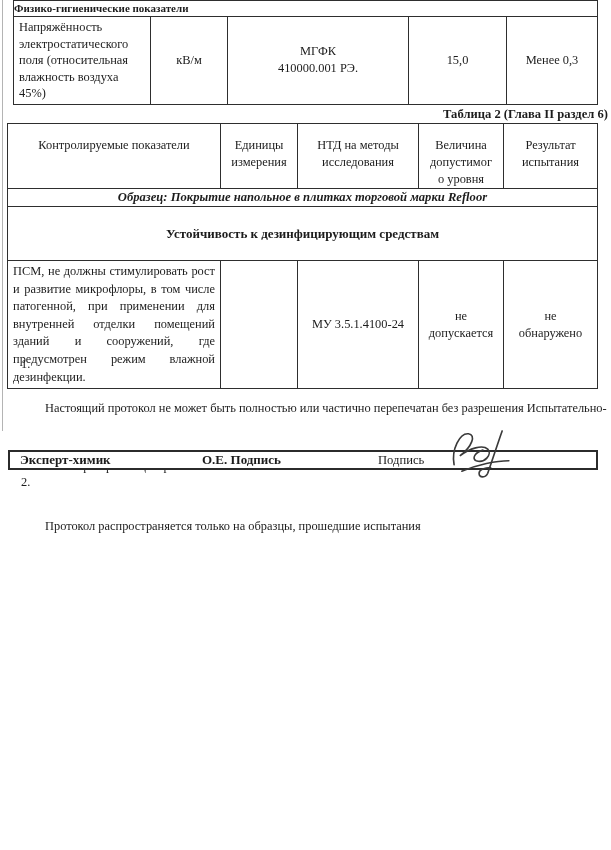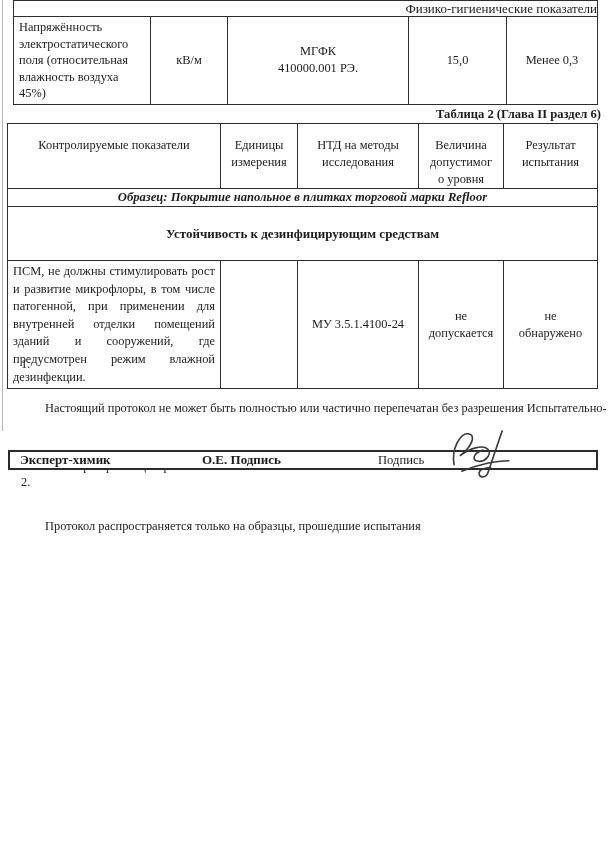--- a/index.html
+++ b/index.html
@@ -20,36 +20,36 @@
   }
 
   table { border-collapse: collapse; table-layout: fixed; }
   td { border: 1.5px solid #2e2e2e; overflow: hidden; }
 
   
   #t1 { position: absolute; left: 13px; top: 0; width: 584px; }
   #t1 .c1 { width: 137px; } #t1 .c2 { width: 77px; } #t1 .c3 { width: 181px; }
   #t1 .c4 { width: 98px; }  #t1 .c5 { width: 91px; }
   #t1 .title-cell {
-    height: 11px; text-align: right; font-weight: normal;
-    font-size: 13px; line-height: 13px; padding: 1px 0;
+    height: 11px; text-align: left; font-weight: bold;
+    font-size: 11px; line-height: 13px; padding: 1px 0;
   }
   #t1 .ind-cell {
     height: 82px; vertical-align: top; text-align: left;
     padding: 2px 4px 2px 5px; font-size: 12.4px; line-height: 16.6px;
     white-space: pre-line;
   }
   #t1 .mid-cell {
     text-align: center; vertical-align: middle;
     font-size: 12.4px; line-height: 17px; white-space: pre-line;
   }
 
   
   .t2-caption {
-    position: absolute; top: 107px; left: 4px; width: 597px;
+    position: absolute; top: 107px; left: 11px; width: 597px;
     text-align: right; font-weight: bold; font-size: 12.6px; line-height: 14px;
   }
 
   
   #t2 { position: absolute; left: 7px; top: 123px; width: 590px; }
   #t2 .c1 { width: 213px; } #t2 .c2 { width: 77px; } #t2 .c3 { width: 121px; }
   #t2 .c4 { width: 85px; }  #t2 .c5 { width: 94px; }
   #t2 .head-cell {
     height: 50px; vertical-align: top; text-align: center;
     padding: 13px 2px 0 2px; font-size: 12.4px; line-height: 17px;

